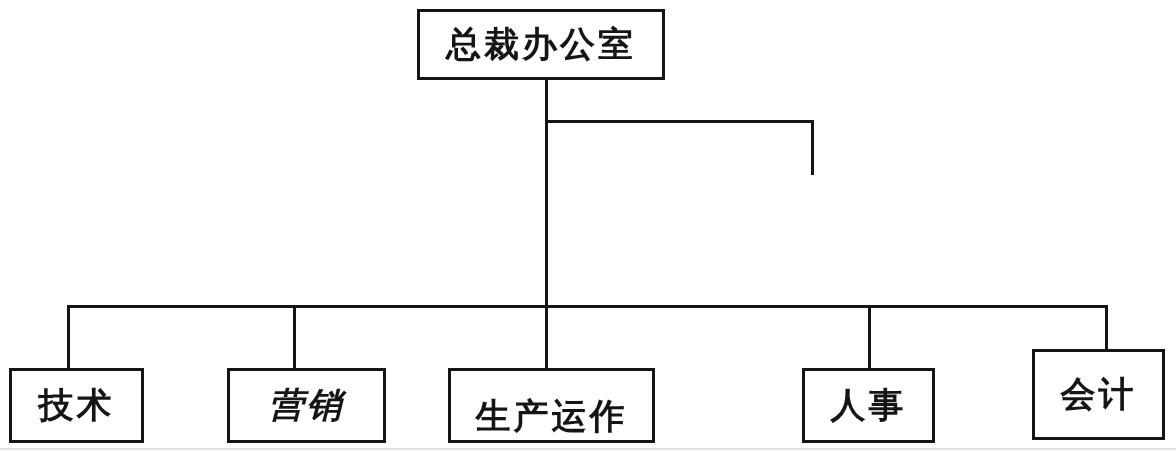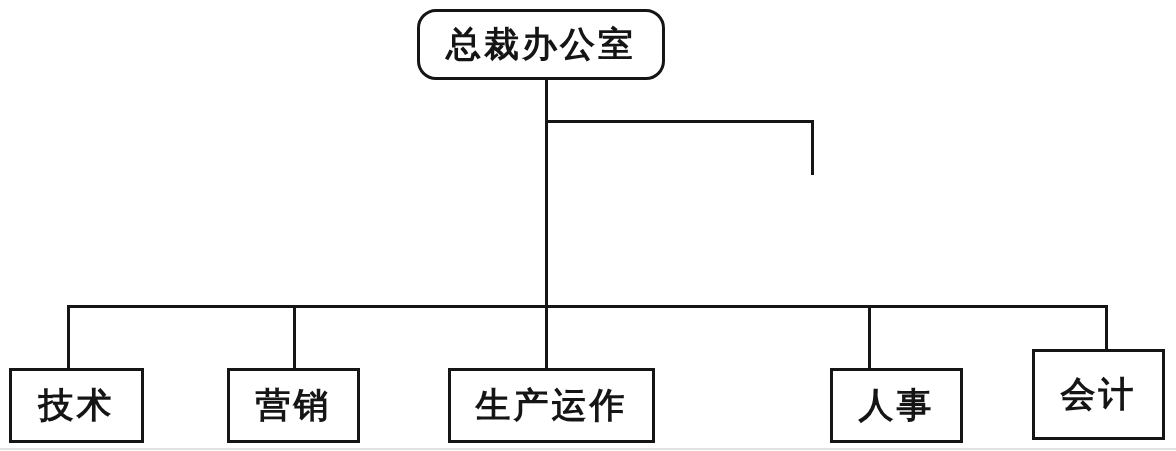--- a/index.html
+++ b/index.html
@@ -28,26 +28,26 @@
     color: #151515;
     letter-spacing: 3px;
     white-space: nowrap;
   }
   .node span { display: inline-block; }
   .line {
     position: absolute;
     background: #151515;
   }
   
-  .n-root  { left: 417px; top: 9px;   width: 248px; height: 71px; border-radius: 19px; }
+  .n-root  { left: 417px; top: 9px;   width: 248px; height: 71px; }
   .n-staff { left: 663px; top: 175px; width: 285px; height: 73px; }
   .n-d0    { left: 9px;    top: 368px; width: 135px; height: 75px; }
-  .n-d1    { left: 227px;  top: 368px; width: 133px; height: 75px; }
-  .n-d2    { left: 448px;  top: 368px; width: 207px; height: 75px; }
-  .n-d3    { left: 830px;  top: 368px; width: 133px; height: 75px; }
+  .n-d1    { left: 227px;  top: 368px; width: 159px; height: 75px; font-style: italic; }
+  .n-d2    { left: 448px;  top: 368px; width: 207px; height: 75px; align-items: flex-end; }
+  .n-d3    { left: 802px;  top: 368px; width: 133px; height: 75px; }
   .n-d4    { left: 1032px; top: 349px; width: 133px; height: 91px; }
   
   .trunk-v        { left: 545px;  top: 80px;  width: 3px;    height: 288px; }
   .staff-h        { left: 545px;  top: 120px; width: 269px;  height: 3px; }
   .staff-v        { left: 811px;  top: 120px; width: 3px;    height: 55px; }
   .bus-h          { left: 67px;   top: 305px; width: 1041px; height: 3px; }
   .drop-0         { left: 67px;   top: 305px; width: 3px;    height: 63px; }
   .drop-1         { left: 293px;  top: 305px; width: 3px;    height: 63px; }
   .drop-3         { left: 868px;  top: 305px; width: 3px;    height: 63px; }
   .drop-4         { left: 1105px; top: 305px; width: 3px;    height: 63px; }

